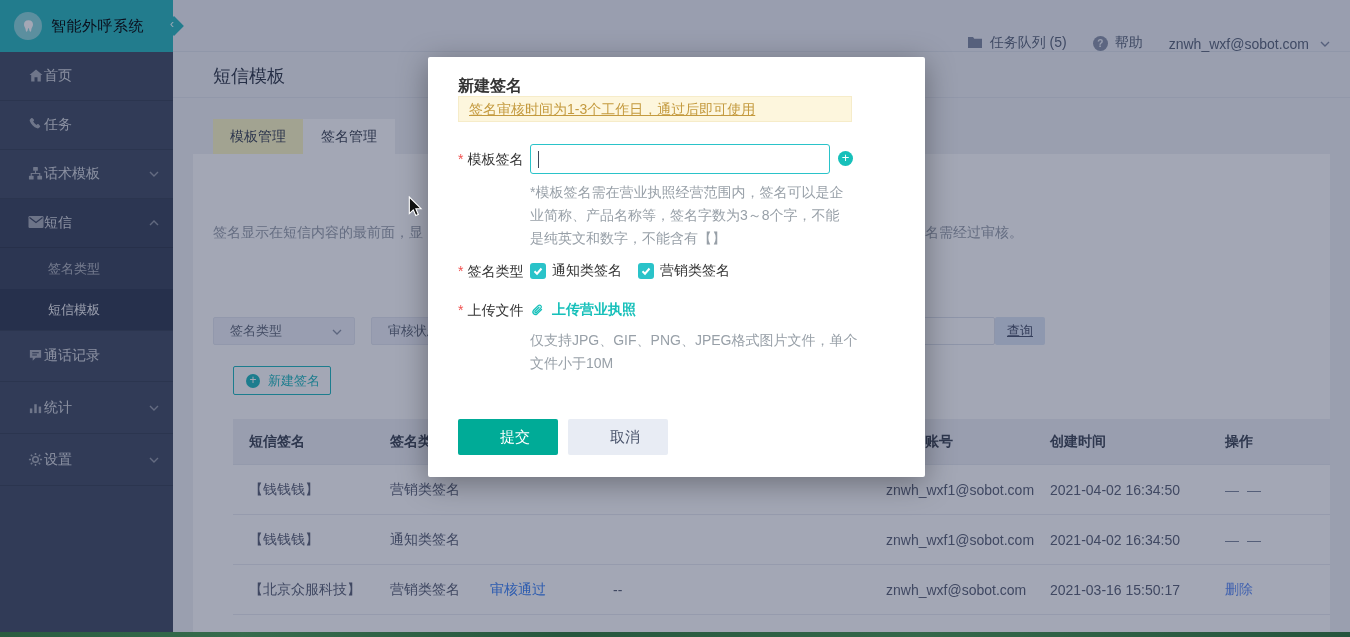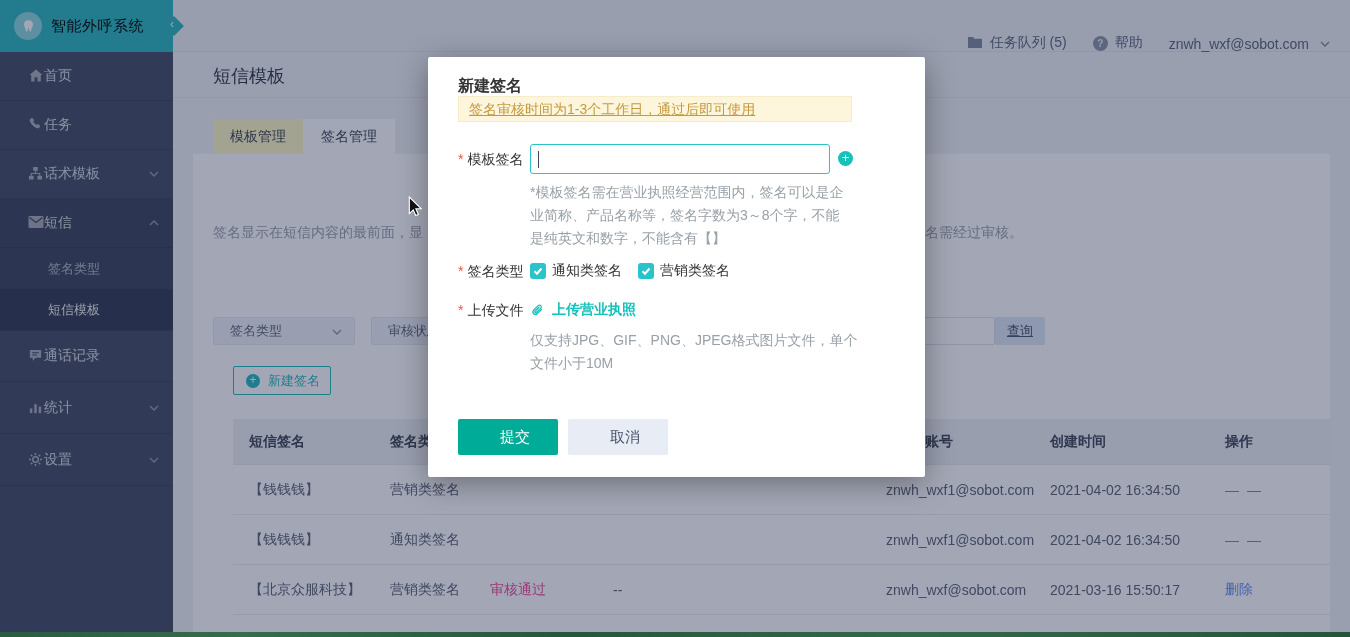--- a/index.html
+++ b/index.html
@@ -49,21 +49,21 @@
   .new-sig-btn .plus { position:absolute; left:12px; top:7px; width:14px; height:14px; border-radius:50%; background:#1fb9be; color:#fff; font-size:12px; line-height:13px; text-align:center; }
   .new-sig-btn .nsb-label { margin-left:34px; }
 
   
   .table { position:absolute; left:40px; top:265px; width:1097px; }
   .t-header, .t-row { display:grid; grid-template-columns:157px 100px 123px 273px 164px 175px 105px; align-items:center; }
   .t-header { height:46px; background:#eef1f6; color:#3d4554; font-weight:bold; border-bottom:1px solid #e6e9f0; }
   .t-row { height:50px; color:#5a6175; border-bottom:1px solid #e9ecf2; }
   .t-header > div:first-child, .t-row > div:first-child { padding-left:16px; }
   .t-header .h-account { padding-left:11px; }
-  .cell-status { color:#ec4899; }
+  .cell-status { color:#3b82f6; }
   .cell-dash { color:#7d879c; letter-spacing:2px; }
   .cell-link { color:#5f8ef5; cursor:pointer; }
 
   .grass { position:absolute; left:0; top:632px; width:1350px; height:5px; z-index:4;
            background:linear-gradient(90deg,#35823d,#4a9e52 18%,#2f7a38 42%,#46974d 68%,#2e7637 100%); }
 
   
   .overlay { position:absolute; left:0; top:0; width:1350px; height:637px; background:rgba(25,35,70,.40); z-index:10; }
   .modal { position:absolute; left:428px; top:57px; width:497px; height:420px; background:#fff; border-radius:2px;
            box-shadow:0 6px 30px rgba(0,0,0,.35); z-index:20; }

